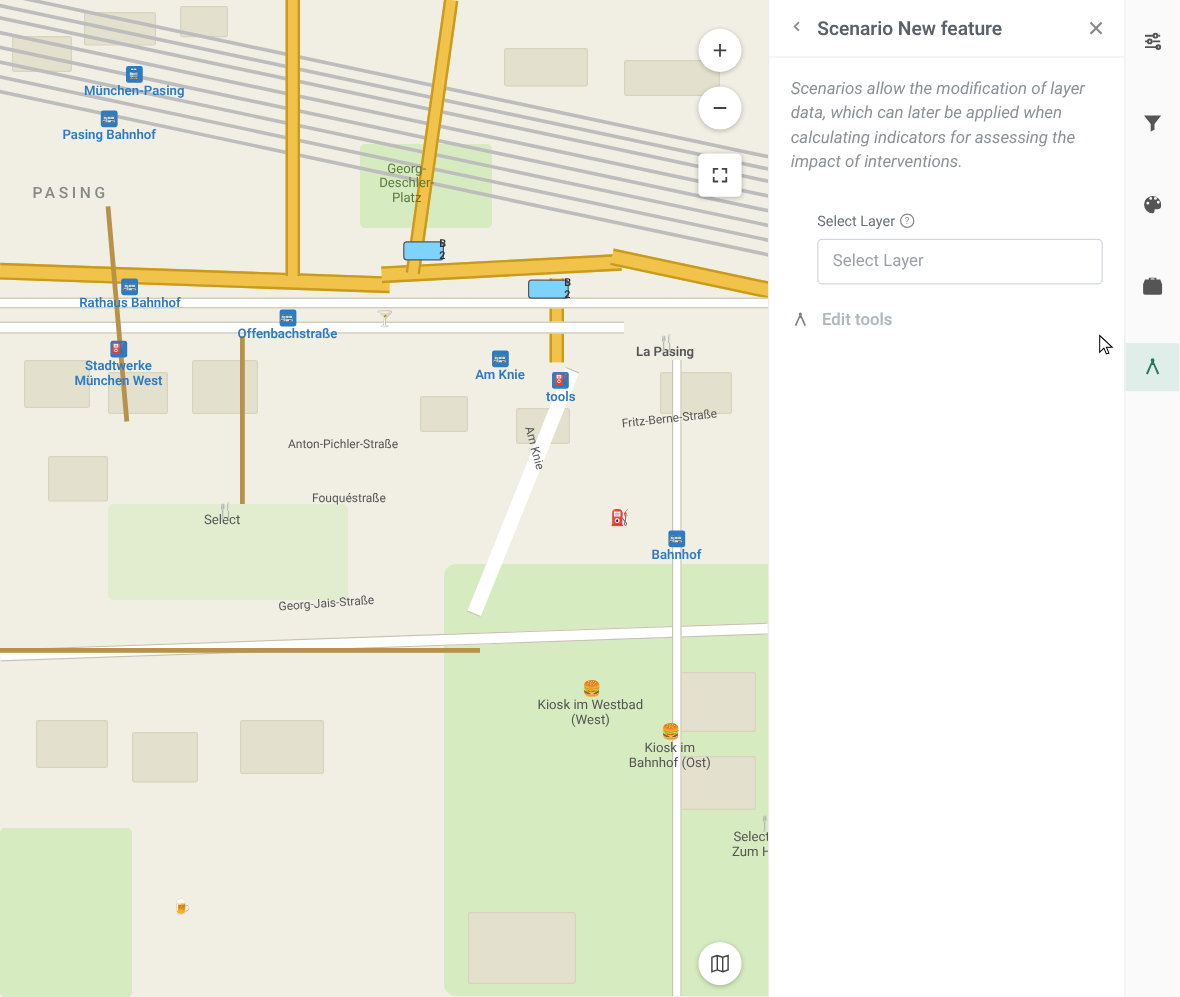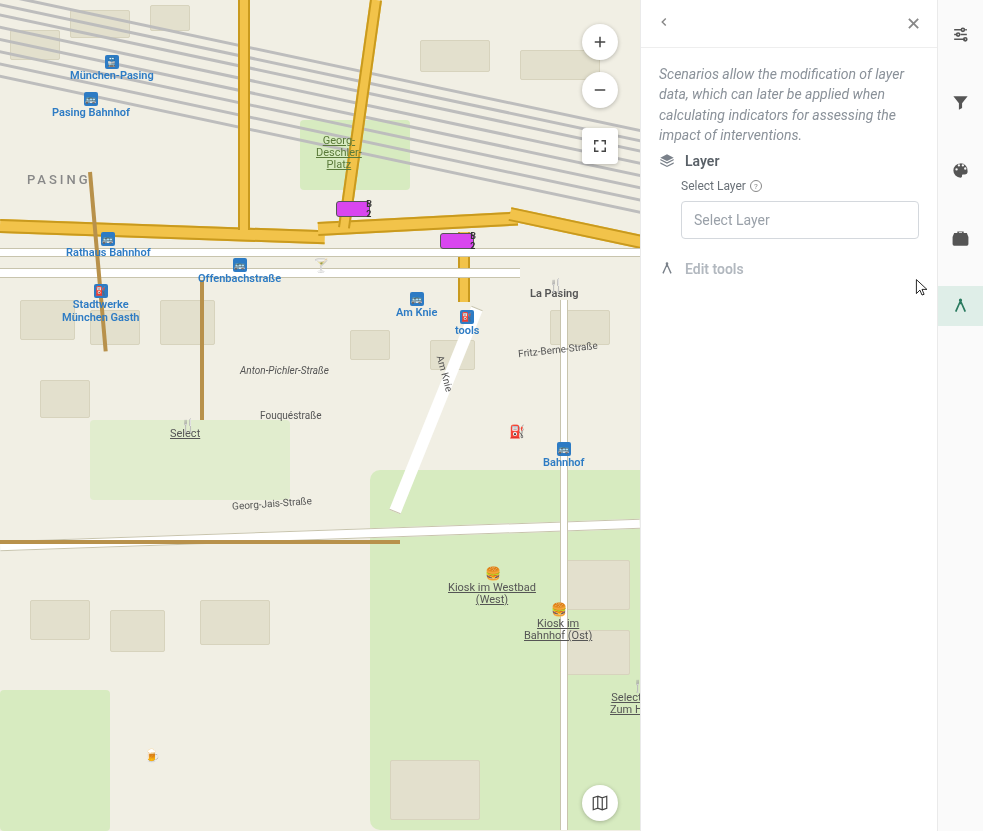--- a/index.html
+++ b/index.html
@@ -12,43 +12,43 @@
 
   .park { position:absolute; background:#d7ebc0; border-radius:4px; }
   .rail-band { position:absolute; width: 780px; height: 120px; top: -30px; left: -60px; transform: rotate(12deg); transform-origin: 0 0; }
   .rail-band .track { position:absolute; width:100%; height:3px; background:#bdbdbd; }
   .block { position:absolute; background:#e3e0cd; border:1px solid #d7d3bd; border-radius:2px; }
   .road-y { position:absolute; background:#f2c34a; border-top:2px solid #c99a1e; border-bottom:2px solid #c99a1e; }
   .road-y.v { border-top:none;border-bottom:none;border-left:2px solid #c99a1e;border-right:2px solid #c99a1e;}
   .road-w { position:absolute; background:#fff; border-top:1px solid #c8c4ad; border-bottom:1px solid #c8c4ad; }
   .road-w.v { border-top:none;border-bottom:none;border-left:1px solid #c8c4ad;border-right:1px solid #c8c4ad;}
   .road-b { position:absolute; background:#b8914b; height:4px; }
-  .shield { position:absolute; width:24px;height:16px; background:#d946ef;border:1px solid #555;border-radius:3px;font-size:9px;font-weight:600;display:flex;align-items:center;justify-content:center;color:#333;padding-left:32px;}
+  .shield { position:absolute; width:24px;height:16px; background:#7dd3fc;border:1px solid #555;border-radius:3px;font-size:9px;font-weight:600;display:flex;align-items:center;justify-content:center;color:#333;padding-left:32px;}
   .poi { position:absolute; font-size:11px; color:#2d7bc4; font-weight:600; text-align:center; line-height:1.15; }
   .poi .ico { width:14px;height:14px;margin:0 auto 1px;background:#2d7bc4;border-radius:2px;display:flex;align-items:center;justify-content:center;color:#fff;font-size:9px;}
   .street-lbl { position:absolute; font-size:10px; color:#555; white-space:nowrap; }
-  .park-lbl { position:absolute; font-size:11px; color:#5a7a3a; text-align:center; line-height:1.1;text-decoration:underline; }
+  .park-lbl { position:absolute; font-size:11px; color:#5a7a3a; text-align:center; line-height:1.1; }
   .area-lbl { position:absolute; font-size:13px; color:#888; letter-spacing:3px; font-weight:500; }
   .amen { position:absolute; font-size:13px; color:#555; }
 
   
   .map-ctrl { position:absolute; width:36px; height:36px; background:#fff; border-radius:50%; box-shadow:0 1px 4px rgba(0,0,0,0.25); display:flex; align-items:center; justify-content:center; color:#444; cursor:pointer; }
   #zin{top:24px;right:22px;} #zout{top:72px;right:22px;}
   #full{top:128px;right:22px;border-radius:4px;}
   #basemap{bottom:10px;right:22px;}
   .map-ctrl svg { width:18px;height:18px; }
 
   
   .panel { width: 298px; height: 100%; background:#fff; border-left:1px solid #eaeaea; border-right:1px solid #eaeaea; display:flex; flex-direction:column; }
   .panel-head { display:flex; align-items:center; padding:14px 16px; border-bottom:1px solid #eee; gap:10px; position:relative;}
   .panel-head .back { color:#888; cursor:pointer; }
   .panel-head .title { font-size:16px; font-weight:600; color:#5a6168; flex:1; }
   .panel-head .close { position:absolute; right:16px; color:#888; cursor:pointer; font-size:18px; }
   .panel-body { padding:16px 18px; color:#6a7178; font-size:14px; }
-  .desc { font-style:italic; color:#8a9199; line-height:1.45; margin-bottom:8px; }
+  .desc { font-style:italic; color:#8a9199; line-height:1.45; margin-bottom:32px; }
   .sect { display:flex; align-items:center; gap:10px; font-weight:600; color:#5a6168; margin-bottom:10px;}
   .sect svg { width:16px;height:16px;color:#7a818a; }
   .sect.disabled { color:#b2b8bf; }
   .field-lbl { font-size:12px; color:#6a7178; margin:4px 0 8px 22px; display:flex;align-items:center;gap:4px;}
   .field-lbl .q { width:12px;height:12px;border:1px solid #888;border-radius:50%;font-size:8px;display:inline-flex;align-items:center;justify-content:center;color:#888;}
   .select { margin-left:22px; width: calc(100% - 22px); border:1px solid #d4d8dd; border-radius:4px; padding:10px 12px; color:#9aa1a9; font-size:14px; background:#fff; }
 
   .cursor { position:absolute; top:278px; right:54px; width:14px;height:20px; pointer-events:none;}
   .cursor svg{width:100%;height:100%;}
 
@@ -118,49 +118,49 @@
       <div class="road-b" style="left:0;top:540px;width:400px;"></div>
       <div class="road-b" style="left:200px;top:280px;width:4px;height:140px;"></div>
 
       <div class="shield" style="left:336px;top:201px;">B 2</div>
       <div class="shield" style="left:440px;top:233px;">B 2</div>
 
       <div class="poi" style="left:70px;top:55px;"><div class="ico">🚆</div><span>München-Pasing</span></div>
       <div class="poi" style="left:52px;top:92px;"><div class="ico">🚌</div><span>Pasing Bahnhof</span></div>
       <div class="poi" style="left:66px;top:232px;"><div class="ico">🚌</div><span>Rathaus Bahnhof</span></div>
       <div class="poi" style="left:62px;top:284px;white-space:pre;"><div class="ico">⛽</div><span>Stadtwerke
-München Gasth</span></div>
+München West</span></div>
       <div class="poi" style="left:198px;top:258px;"><div class="ico">🚌</div><span>Offenbachstraße</span></div>
       <div class="poi" style="left:396px;top:292px;"><div class="ico">🚌</div><span>Am Knie</span></div>
       <div class="poi" style="left:530px;top:288px;color:#555;"><span>La Pasing</span></div>
       <div class="poi" style="left:455px;top:310px;"><div class="ico">⛽</div><span>tools</span></div>
       <div class="poi" style="left:543px;top:442px;"><div class="ico">🚌</div><span>Bahnhof</span></div>
 
-      <div class="area-lbl" style="left:27px;top:172px;">PASING</div>
+      <div class="area-lbl" style="left:27px;top:154px;">PASING</div>
       <div class="park-lbl" style="left:316px;top:135px;white-space:pre;">Georg-
 Deschler-
 Platz</div>
       <div class="park-lbl" style="left:170px;top:428px;color:#555;">Select</div>
       <div class="park-lbl" style="left:448px;top:582px;color:#555;white-space:pre;">Kiosk im Westbad
 (West)</div>
       <div class="park-lbl" style="left:524px;top:618px;color:#555;white-space:pre;">Kiosk im
 Bahnhof (Ost)</div>
       <div class="park-lbl" style="left:610px;top:692px;color:#555;white-space:pre;">Select
 Zum H</div>
 
       <div class="amen" style="left:180px;top:418px;">🍴</div>
       <div class="amen" style="left:548px;top:278px;">🍴</div>
       <div class="amen" style="left:313px;top:258px;">🍸</div>
       <div class="amen" style="left:485px;top:566px;">🍔</div>
       <div class="amen" style="left:551px;top:602px;">🍔</div>
       <div class="amen" style="left:632px;top:678px;">🍴</div>
       <div class="amen" style="left:144px;top:748px;">🍺</div>
       <div class="amen" style="left:509px;top:424px;">⛽</div>
 
-      <div class="street-lbl" style="left:240px;top:365px;font-style:italic;">Anton-Pichler-Straße</div>
+      <div class="street-lbl" style="left:240px;top:365px;">Anton-Pichler-Straße</div>
       <div class="street-lbl" style="left:260px;top:410px;">Fouquéstraße</div>
       <div class="street-lbl" style="left:440px;top:350px;transform:rotate(75deg);transform-origin:left;">Am Knie</div>
       <div class="street-lbl" style="left:518px;top:344px;transform:rotate(-6deg);">Fritz-Berne-Straße</div>
       <div class="street-lbl" style="left:232px;top:498px;transform:rotate(-4deg);">Georg-Jais-Straße</div>
     </div>
 
     <div id="zin" class="map-ctrl">
       <svg viewBox="0 0 24 24" fill="none" stroke="currentColor" stroke-width="2">
           <path d="M12 5v14M5 12h14"></path>
         </svg>
@@ -182,31 +182,26 @@
     </div>
   </div>
 
   <div class="panel">
     <div class="panel-head">
       <span class="back">
         <svg width="14" height="14" viewBox="0 0 24 24" fill="none" stroke="currentColor" stroke-width="2.5">
             <path d="M15 18l-6-6 6-6"></path>
           </svg>
       </span>
+      <span class="title">Scenario New feature</span>
       <span class="close">✕</span>
     </div>
     <div class="panel-body">
       <div class="desc">Scenarios allow the modification of layer data, which can later be applied when calculating indicators for assessing the impact of interventions.</div>
 
-      <div class="sect">
-        <svg viewBox="0 0 24 24" fill="currentColor">
-            <path d="M12 2 2 7l10 5 10-5-10-5zm0 12L2 9v2l10 5 10-5V9l-10 5zm0 5L2 14v2l10 5 10-5v-2l-10 5z"></path>
-          </svg>
-        <span>Layer</span>
-      </div>
 
       <div class="field-lbl">
         <span>Select Layer</span>
         <span class="q">?</span>
       </div>
       <div class="select">Select Layer</div>
 
       <div class="sect disabled" style="margin-top:22px;">
         <svg viewBox="0 0 24 24" fill="currentColor">
             <path d="M12 2a2 2 0 0 0-2 2c0 .6.26 1.13.67 1.5L5 18l2 1 4.2-9.9c.26.06.53.1.8.1s.54-.04.8-.1L17 19l2-1-5.67-12.5c.41-.37.67-.9.67-1.5a2 2 0 0 0-2-2z"></path>

